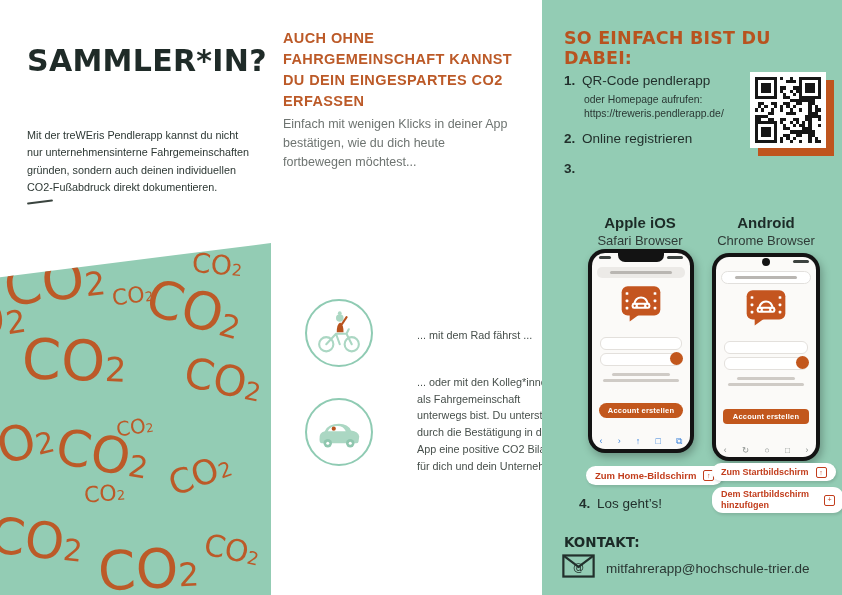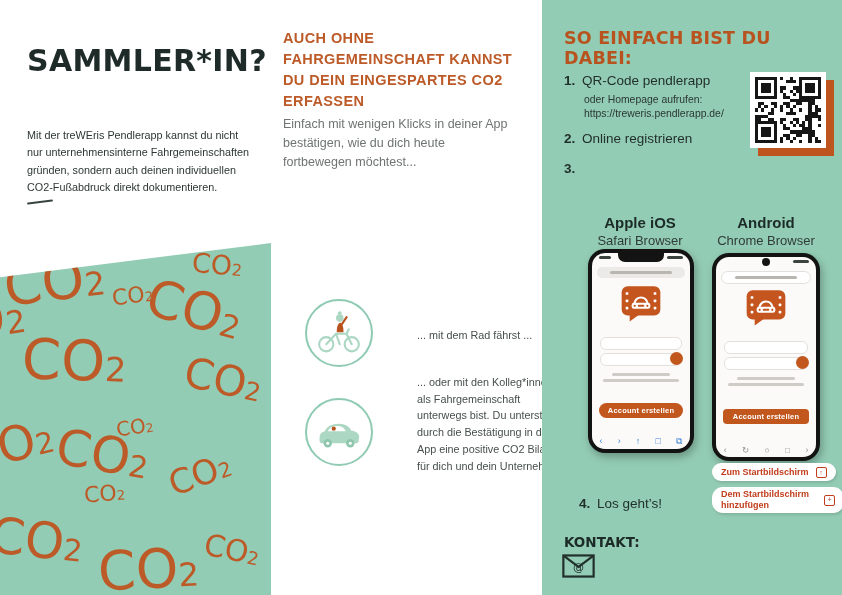--- a/index.html
+++ b/index.html
@@ -754,20 +754,26 @@
         <div class="and-toolbar">
           <span>‹</span>
           <span>↻</span>
           <span>○</span>
           <span>□</span>
           <span>›</span>
         </div>
       </div>
     </div>
 
+    <div class="pill pill-ios">
+      <span>Zum Home-Bildschirm</span>
+      <span class="pill-ico">
+          <span>↑</span>
+        </span>
+    </div>
     <div class="pill pill-and1">
       <span>Zum Startbildschirm</span>
       <span class="pill-ico">
           <span>↑</span>
         </span>
     </div>
     <div class="pill pill-and2">
       <span style="width:96px;">Dem Startbildschirm hinzufügen</span>
       <span class="pill-ico">
           <span>+</span>
@@ -778,16 +784,17 @@
 
     <div class="kontakt">KONTAKT:</div>
     <div class="email-row">
       <span>
         <svg width="33" height="24" viewBox="0 0 36 26">
           <rect x="1.5" y="1.5" width="33" height="23" fill="none" stroke="#22302c" stroke-width="2.4"></rect>
           <path d="M2 2 L18 14 L34 2" fill="none" stroke="#22302c" stroke-width="2.4"></path>
           <text x="18" y="19" text-anchor="middle" font-size="12" font-family="DejaVu Sans, sans-serif" fill="#22302c">@</text>
         </svg>
       </span>
+      <span class="addr">mitfahrerapp@hochschule-trier.de</span>
     </div>
   </div>
 
 </div>
 
 </body></html>

